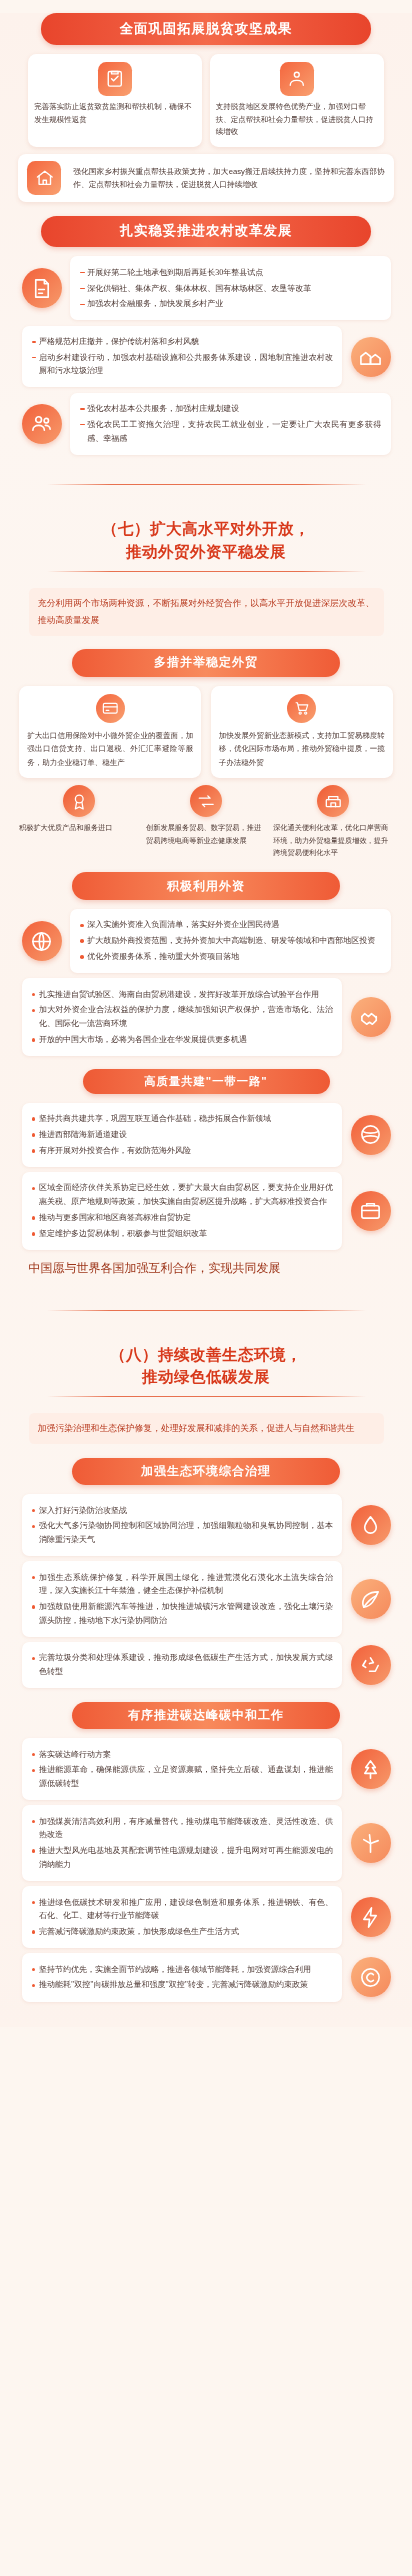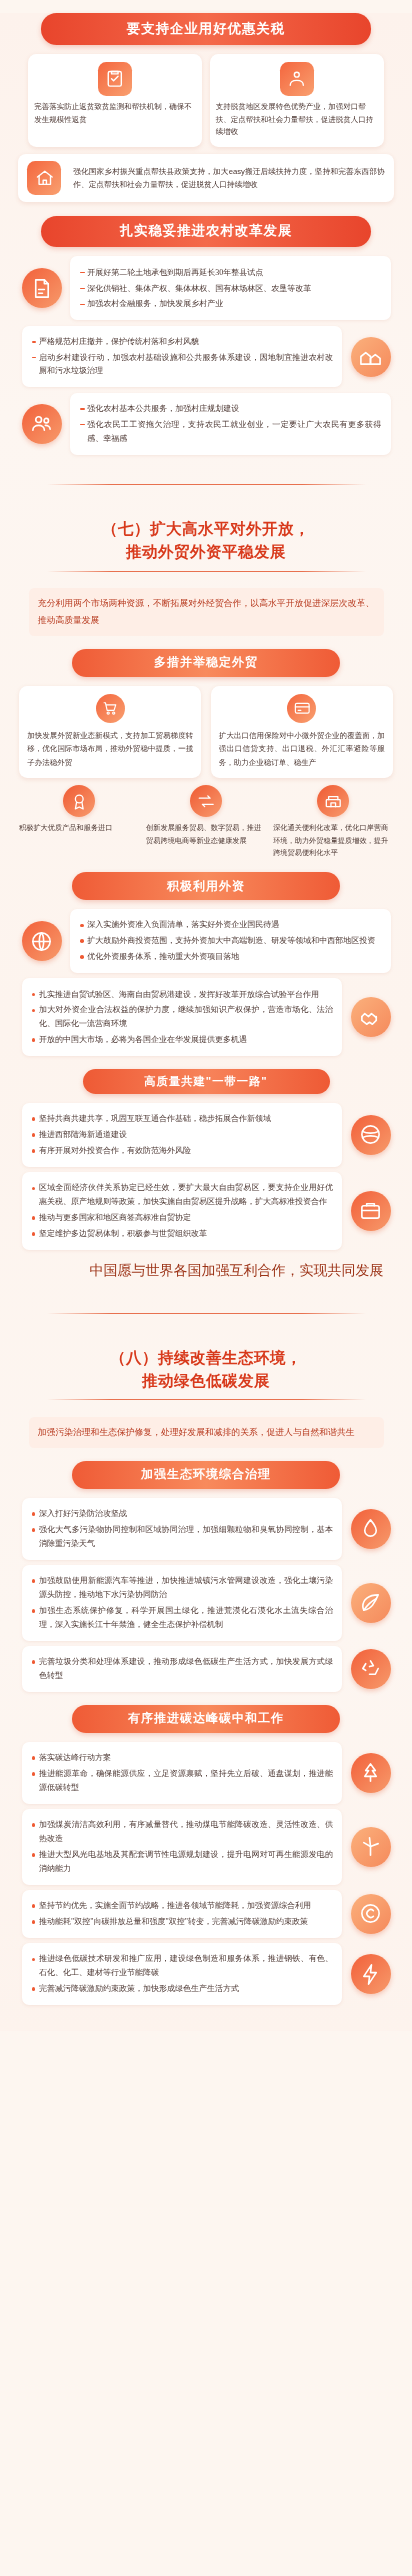--- a/index.html
+++ b/index.html
@@ -74,23 +74,23 @@
     line-height: 1.9;
     text-align: justify;
     background: rgba(255,232,222,0.55);
     border-radius: 5.2px;
     padding: 7.2px 9.3px;
   }
   .closing {
     width: 355px;
     margin: 8.2px auto 0 auto;
     color: #9c3317;
-    font-size: 14px;
+    font-size: 12px;
     line-height: 1.8;
-    text-align: right;
+    text-align: left;
   }
 
   
   .block {
     width: 369px;
     margin: 4.1px auto 5.2px auto;
     display: flex;
     align-items: center;
     gap: 8.2px;
   }
@@ -209,21 +209,21 @@
   .three-col .col .chead svg { width: 18.5px; height: 18.5px; }
   .three-col .col p {
     margin: 0; color: #4a3530; font-size: 7.2px; line-height: 1.7;
   }
 </style>
 </head>
 <body>
 
 <div class="page">
 
-  <div class="bar-title">要支持企业用好优惠关税</div>
+  <div class="bar-title">全面巩固拓展脱贫攻坚成果</div>
 
   <div class="cards3">
     <div class="card">
       <div class="cico">
         <svg viewBox="0 0 24 24" fill="none" stroke="currentColor" stroke-width="1.7" stroke-linecap="round" stroke-linejoin="round">
           <rect x="4" y="3" width="16" height="18" rx="2"></rect>
             <path d="M8 3h8v3H8z"></path>
             <path d="M8 12l2.5 2.5L16 9"></path>
         </svg>
       </div>
@@ -304,36 +304,36 @@
     </div>
     <div class="ch-line"></div>
   </div>
   <div class="lead">充分利用两个市场两种资源，不断拓展对外经贸合作，以高水平开放促进深层次改革、推动高质量发展</div>
 
   <div class="bar-title sub">多措并举稳定外贸</div>
   <div class="two-col">
     <div class="col">
       <div class="chead">
         <svg viewBox="0 0 24 24" fill="none" stroke="currentColor" stroke-width="1.7" stroke-linecap="round" stroke-linejoin="round">
+          <rect x="2" y="5" width="20" height="14" rx="2"></rect>
+            <path d="M2 10h20"></path>
+            <path d="M6 15h4"></path>
+        </svg>
+      </div>
+      <p>扩大出口信用保险对中小微外贸企业的覆盖面，加强出口信贷支持、出口退税、外汇汇率避险等服务，助力企业稳订单、稳生产</p>
+    </div>
+    <div class="col">
+      <div class="chead">
+        <svg viewBox="0 0 24 24" fill="none" stroke="currentColor" stroke-width="1.7" stroke-linecap="round" stroke-linejoin="round">
           <path d="M3 4h2l2.5 11h10L20 7H6"></path>
             <circle cx="9" cy="19" r="1.6"></circle>
             <circle cx="17" cy="19" r="1.6"></circle>
         </svg>
       </div>
       <p>加快发展外贸新业态新模式，支持加工贸易梯度转移，优化国际市场布局，推动外贸稳中提质，一揽子办法稳外贸</p>
-    </div>
-    <div class="col">
-      <div class="chead">
-        <svg viewBox="0 0 24 24" fill="none" stroke="currentColor" stroke-width="1.7" stroke-linecap="round" stroke-linejoin="round">
-          <rect x="2" y="5" width="20" height="14" rx="2"></rect>
-            <path d="M2 10h20"></path>
-            <path d="M6 15h4"></path>
-        </svg>
-      </div>
-      <p>扩大出口信用保险对中小微外贸企业的覆盖面，加强出口信贷支持、出口退税、外汇汇率避险等服务，助力企业稳订单、稳生产</p>
     </div>
   </div>
 
   <div class="three-col">
     <div class="col">
       <div class="chead">
         <svg viewBox="0 0 24 24" fill="none" stroke="currentColor" stroke-width="1.7" stroke-linecap="round" stroke-linejoin="round">
           <circle cx="12" cy="9" r="5"></circle>
             <path d="M8.5 13.5L7 22l5-2.5L17 22l-1.5-8.5"></path>
         </svg>
@@ -449,22 +449,22 @@
   </div>
 
   <div class="block rev">
     <div class="ico lite">
       <svg viewBox="0 0 24 24" fill="none" stroke="currentColor" stroke-width="1.7" stroke-linecap="round" stroke-linejoin="round">
         <path d="M20 4C10 4 4 9 4 16c0 2 1 4 1 4s6-1 9-5c3-4 6-11 6-11z"></path>
           <path d="M5 20c4-6 9-10 13-12"></path>
       </svg>
     </div>
     <div class="txt plain">
+      <div class="li">加强生态系统保护修复，科学开展国土绿化，推进荒漠化石漠化水土流失综合治理，深入实施长江十年禁渔，健全生态保护补偿机制</div>
       <div class="li">加强鼓励使用新能源汽车等推进，加快推进城镇污水管网建设改造，强化土壤污染源头防控，推动地下水污染协同防治</div>
-      <div class="li">加强生态系统保护修复，科学开展国土绿化，推进荒漠化石漠化水土流失综合治理，深入实施长江十年禁渔，健全生态保护补偿机制</div>
     </div>
   </div>
 
   <div class="block">
     <div class="txt plain">
       <div class="li">完善垃圾分类和处理体系建设，推动形成绿色低碳生产生活方式，加快发展方式绿色转型</div>
     </div>
     <div class="ico">
       <svg viewBox="0 0 24 24" fill="none" stroke="currentColor" stroke-width="1.7" stroke-linecap="round" stroke-linejoin="round">
         <path d="M7 7l-3 5 3 2"></path>
@@ -497,39 +497,39 @@
           <path d="M12 12l8-3"></path>
           <path d="M12 12l-1 -9"></path>
       </svg>
     </div>
     <div class="txt plain">
       <div class="li">加强煤炭清洁高效利用，有序减量替代，推动煤电节能降碳改造、灵活性改造、供热改造</div>
       <div class="li">推进大型风光电基地及其配套调节性电源规划建设，提升电网对可再生能源发电的消纳能力</div>
     </div>
   </div>
 
+  <div class="block">
+    <div class="txt plain">
+      <div class="li">推进绿色低碳技术研发和推广应用，建设绿色制造和服务体系，推进钢铁、有色、石化、化工、建材等行业节能降碳</div>
+      <div class="li">完善减污降碳激励约束政策，加快形成绿色生产生活方式</div>
+    </div>
+    <div class="ico">
+      <svg viewBox="0 0 24 24" fill="none" stroke="currentColor" stroke-width="1.7" stroke-linecap="round" stroke-linejoin="round">
+        <path d="M13 2L5 14h6l-1 8 8-12h-6z"></path>
+      </svg>
+    </div>
+  </div>
+
   <div class="block rev">
     <div class="ico lite">
       <svg viewBox="0 0 24 24" fill="none" stroke="currentColor" stroke-width="1.7" stroke-linecap="round" stroke-linejoin="round">
         <circle cx="12" cy="12" r="9"></circle>
           <path d="M15 9a4 4 0 1 0 0 6"></path>
       </svg>
     </div>
     <div class="txt plain">
       <div class="li">坚持节约优先，实施全面节约战略，推进各领域节能降耗，加强资源综合利用</div>
       <div class="li">推动能耗"双控"向碳排放总量和强度"双控"转变，完善减污降碳激励约束政策</div>
     </div>
   </div>
 
-  <div class="block">
-    <div class="txt plain">
-      <div class="li">推进绿色低碳技术研发和推广应用，建设绿色制造和服务体系，推进钢铁、有色、石化、化工、建材等行业节能降碳</div>
-      <div class="li">完善减污降碳激励约束政策，加快形成绿色生产生活方式</div>
-    </div>
-    <div class="ico">
-      <svg viewBox="0 0 24 24" fill="none" stroke="currentColor" stroke-width="1.7" stroke-linecap="round" stroke-linejoin="round">
-        <path d="M13 2L5 14h6l-1 8 8-12h-6z"></path>
-      </svg>
-    </div>
-  </div>
-
 </div>
 
 
 </body></html>

